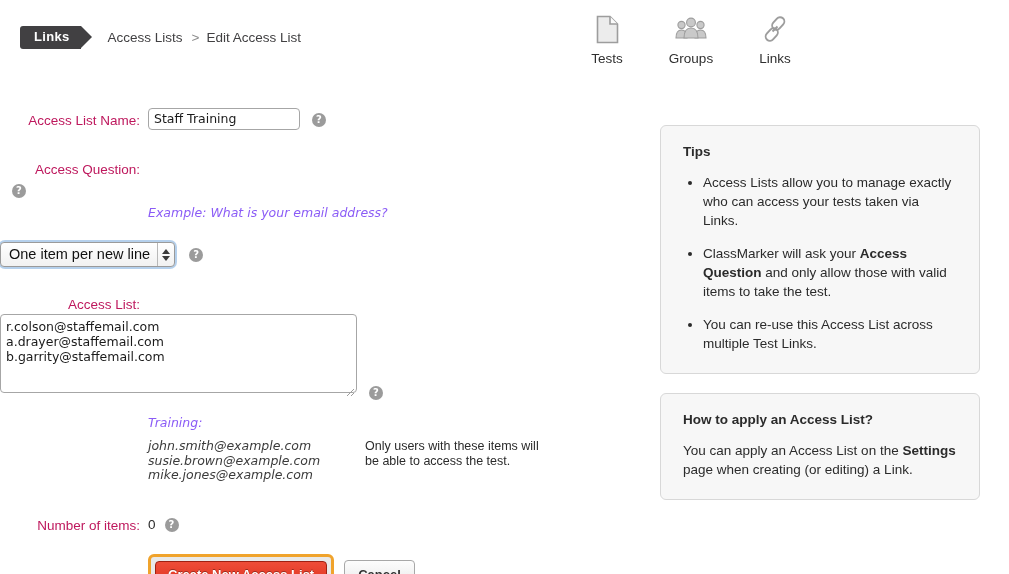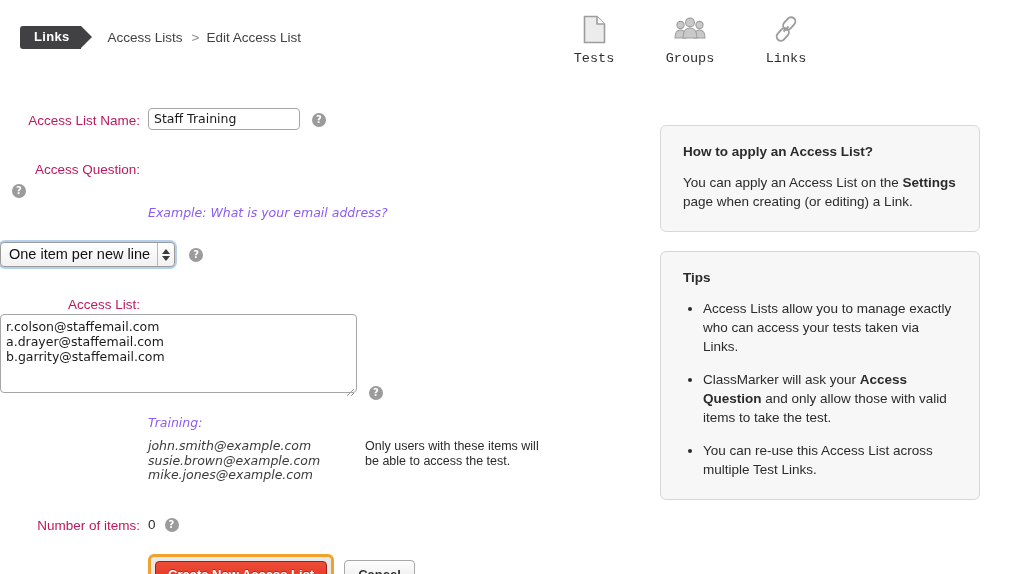--- a/index.html
+++ b/index.html
@@ -46,22 +46,22 @@
   }
   .crumb-sep {
     color: #8b8b8b;
     margin: 0 7px 0 9px;
     font-size: 13.5px;
   }
   .crumb-current { color: #414042; font-size: 13.5px; }
 
   
   .topnav {
-    position: absolute; right: 48px; top: 14px;
-    display: flex; gap: 38px; font-family: Liberation Mono, monospace;
+    position: absolute; right: 59px; top: 14px;
+    display: flex; gap: 26px;
   }
   .topnav-item {
     width: 58px;
     display: flex; flex-direction: column; align-items: center;
     cursor: pointer;
   }
   .topnav-icon { height: 30px; display: flex; align-items: center; justify-content: center; }
   .topnav-label {
     margin-top: 7px;
     font-size: 13.5px;
@@ -401,36 +401,36 @@
         </span>
         <button class="btn-secondary" type="button" style="margin-left:10px;">Cancel</button>
       </div>
     </div>
 
   </div>
 
   <div class="panels">
 
     <div class="panel">
-      <p class="panel-title">How to apply an Access List?</p>
-      <p class="panel-body">
-        <span>You can apply an Access List on the </span><b>Settings</b><span> page when creating (or editing) a Link.</span>
-      </p>
-    </div>
-
-    <div class="panel">
       <p class="panel-title">Tips</p>
       <ul>
         <li>
           <span>Access Lists allow you to manage exactly who can access your tests taken via Links.</span><b></b><span></span>
         </li>
         <li>
           <span>ClassMarker will ask your </span><b>Access Question</b><span> and only allow those with valid items to take the test.</span>
         </li>
         <li>
           <span>You can re-use this Access List across multiple Test Links.</span><b></b><span></span>
         </li>
       </ul>
     </div>
 
+    <div class="panel">
+      <p class="panel-title">How to apply an Access List?</p>
+      <p class="panel-body">
+        <span>You can apply an Access List on the </span><b>Settings</b><span> page when creating (or editing) a Link.</span>
+      </p>
+    </div>
+
   </div>
 
 </div>
 
 </body></html>

